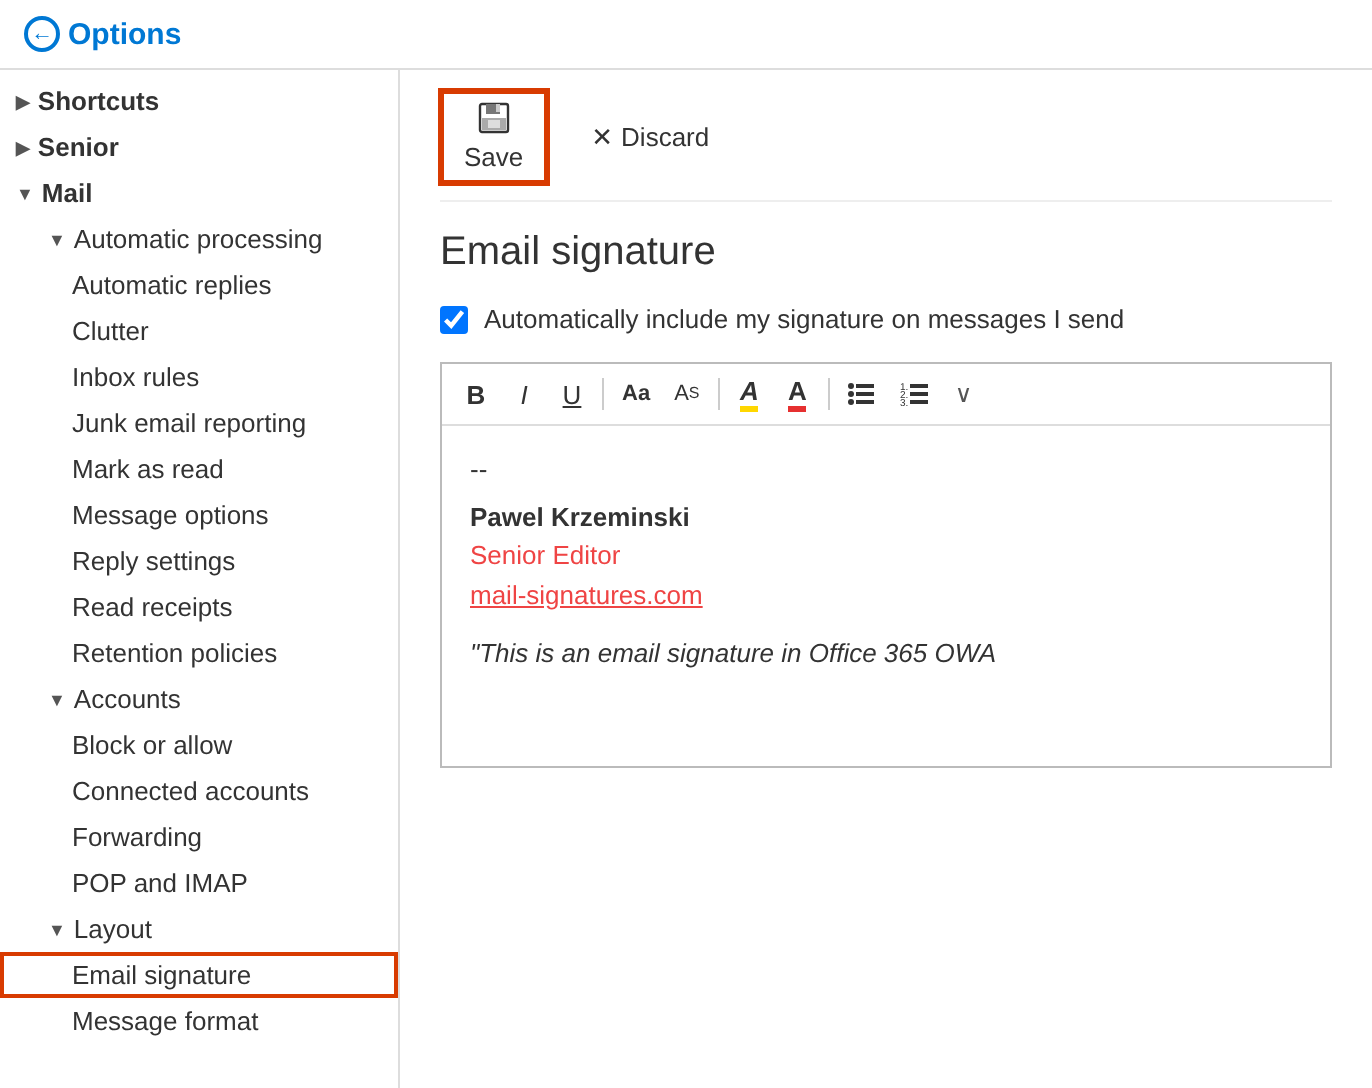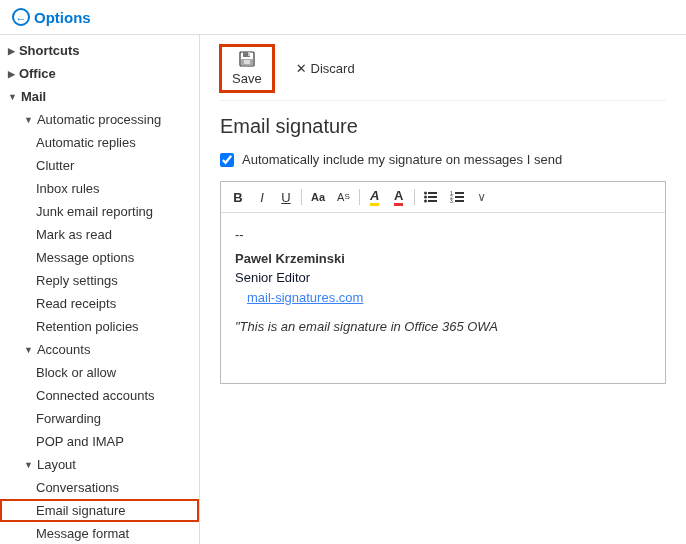--- a/index.html
+++ b/index.html
@@ -203,22 +203,22 @@
 
     .editor-body {
       padding: 12px 14px;
       min-height: 170px;
       font-size: 13px;
       color: #333;
       line-height: 1.5;
     }
     .sig-dash { color: #333; margin-bottom: 4px; }
     .sig-name { font-weight: bold; }
-    .sig-title { color: #0f172a; }
-    .sig-link { color: #3b82f6; text-decoration: underline; cursor: pointer; margin-left: 12px; }
+    .sig-title { color: #ef4444; }
+    .sig-link { color: #ef4444; text-decoration: underline; cursor: pointer; }
     .sig-quote { font-style: italic; margin-top: 10px; color: #333; }
 
     
     .chevron-down {
       font-size: 12px;
       color: #555;
     }
   </style>
 </head>
 <body>
@@ -234,21 +234,21 @@
 
   <div class="sidebar">
 
     <div class="sidebar-item category">
       <span class="triangle">▶</span>
       <span>Shortcuts</span>
     </div>
 
     <div class="sidebar-item category">
       <span class="triangle">▶</span>
-      <span>Office</span>
+      <span>Senior</span>
     </div>
 
     <div class="sidebar-item category">
       <span class="triangle">▼</span>
       <span>Mail</span>
     </div>
 
     <div class="sidebar-item sub">
       <span class="triangle">▼</span>
       <span>Automatic processing</span>
@@ -309,23 +309,20 @@
 
     <div class="sidebar-item sub2">
       <span>POP and IMAP</span>
     </div>
 
     <div class="sidebar-item sub">
       <span class="triangle">▼</span>
       <span>Layout</span>
     </div>
 
-    <div class="sidebar-item sub2">
-      <span>Conversations</span>
-    </div>
 
     <div class="sidebar-item sub2 active">
       <span>Email signature</span>
     </div>
 
     <div class="sidebar-item sub2">
       <span>Message format</span>
     </div>
   </div>
 

